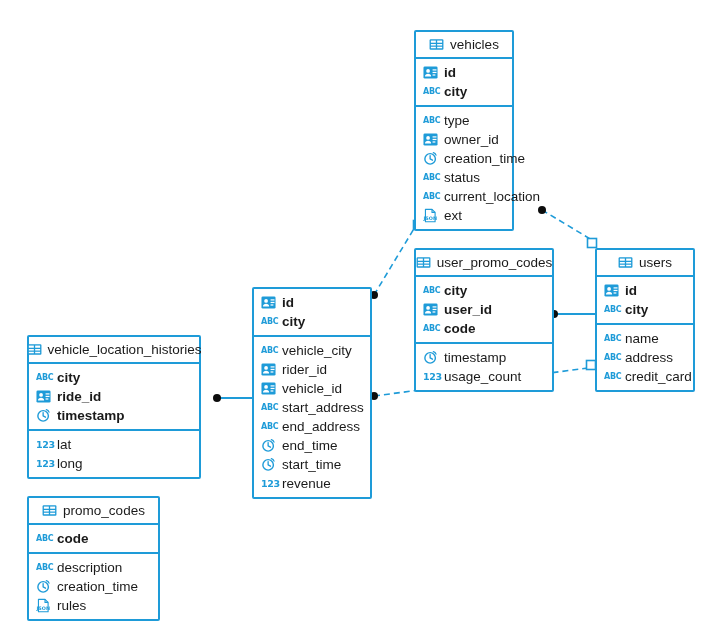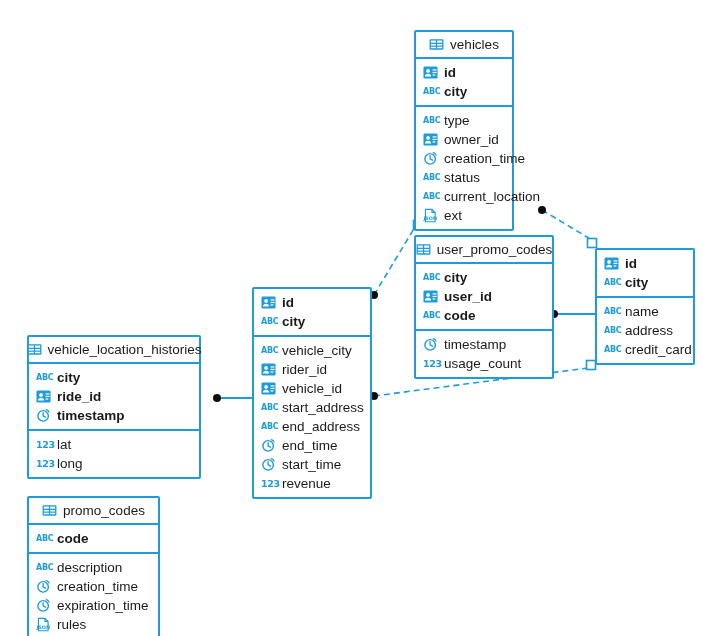--- a/index.html
+++ b/index.html
@@ -181,21 +181,21 @@
               <svg viewBox="0 0 16 16">
                 <path d="M2.6 1.4 h7.0 l3.3 3.3 v9.9 h-10.3 z" fill="#fff" stroke="#1e9bd8" stroke-width="1.2" stroke-linejoin="round"></path>
                 <path d="M9.6 1.4 v3.3 h3.3" fill="none" stroke="#1e9bd8" stroke-width="1.2" stroke-linejoin="round"></path>
                 <text x="7.8" y="12.6" font-size="5.2" font-family="DejaVu Sans, sans-serif" font-weight="bold" fill="#1e9bd8" text-anchor="middle">JSON</text>
               </svg>
             </span>
             <span>ext</span>
           </div>
         </div>
       </div>
-      <div class="table" style="left: 414px; top: 235px; width: 140px;">
+      <div class="table" style="left: 414px; top: 248px; width: 140px;">
         <div class="t-header">
           <span class="ic">
             <svg viewBox="0 0 16 16">
               <rect x="0.6" y="2.4" width="14.8" height="11.2" rx="1.2" fill="#1e9bd8"></rect>
               <rect x="2.0" y="3.8" width="5.3" height="2.3" fill="#fff"></rect>
               <rect x="8.7" y="3.8" width="5.3" height="2.3" fill="#fff"></rect>
               <rect x="2.0" y="7.5" width="5.3" height="1.6" fill="#fff"></rect>
               <rect x="8.7" y="7.5" width="5.3" height="1.6" fill="#fff"></rect>
               <rect x="2.0" y="10.4" width="5.3" height="1.6" fill="#fff"></rect>
               <rect x="8.7" y="10.4" width="5.3" height="1.6" fill="#fff"></rect>
@@ -237,20 +237,34 @@
             </span>
             <span>timestamp</span>
           </div>
           <div class="row">
             <span class="ic ic-num">123</span>
             <span>usage_count</span>
           </div>
         </div>
       </div>
       <div class="table" style="left: 595px; top: 248px; width: 100px;">
+        <div class="t-header">
+          <span class="ic">
+            <svg viewBox="0 0 16 16">
+              <rect x="0.6" y="2.4" width="14.8" height="11.2" rx="1.2" fill="#1e9bd8"></rect>
+              <rect x="2.0" y="3.8" width="5.3" height="2.3" fill="#fff"></rect>
+              <rect x="8.7" y="3.8" width="5.3" height="2.3" fill="#fff"></rect>
+              <rect x="2.0" y="7.5" width="5.3" height="1.6" fill="#fff"></rect>
+              <rect x="8.7" y="7.5" width="5.3" height="1.6" fill="#fff"></rect>
+              <rect x="2.0" y="10.4" width="5.3" height="1.6" fill="#fff"></rect>
+              <rect x="8.7" y="10.4" width="5.3" height="1.6" fill="#fff"></rect>
+            </svg>
+          </span>
+          <span>users</span>
+        </div>
         <div class="t-section pk">
           <div class="row key">
             <span class="ic">
               <svg viewBox="0 0 16 16">
                 <rect x="0.5" y="1.5" width="15" height="13" rx="1.5" fill="#1e9bd8"></rect>
                 <circle cx="5.4" cy="6.3" r="2.0" fill="#fff"></circle>
                 <path d="M2.1 12.2c0-1.9 1.5-3.0 3.3-3.0s3.3 1.1 3.3 3.0z" fill="#fff"></path>
                 <rect x="10.2" y="4.6" width="4.2" height="1.3" fill="#fff"></rect>
                 <rect x="10.2" y="7.3" width="4.2" height="1.3" fill="#fff"></rect>
                 <rect x="10.2" y="10.0" width="3.0" height="1.3" fill="#fff"></rect>
@@ -450,30 +464,20 @@
                 <circle cx="7.6" cy="8.4" r="5.6" fill="#fff" stroke="#1e9bd8" stroke-width="1.5"></circle>
                 <path d="M7.6 4.9 L7.6 8.4 L10.1 9.8" fill="none" stroke="#1e9bd8" stroke-width="1.4" stroke-linecap="round" stroke-linejoin="round"></path>
                 <path d="M11.0 1.7 q2.3 0.5 2.9 2.7" fill="none" stroke="#1e9bd8" stroke-width="1.3" stroke-linecap="round"></path>
               </svg>
             </span>
             <span>creation_time</span>
           </div>
           <div class="row">
             <span class="ic">
               <svg viewBox="0 0 16 16">
-                <circle cx="7.6" cy="8.4" r="5.6" fill="#fff" stroke="#1e9bd8" stroke-width="1.5"></circle>
-                <path d="M7.6 4.9 L7.6 8.4 L10.1 9.8" fill="none" stroke="#1e9bd8" stroke-width="1.4" stroke-linecap="round" stroke-linejoin="round"></path>
-                <path d="M11.0 1.7 q2.3 0.5 2.9 2.7" fill="none" stroke="#1e9bd8" stroke-width="1.3" stroke-linecap="round"></path>
-              </svg>
-            </span>
-            <span>expiration_time</span>
-          </div>
-          <div class="row">
-            <span class="ic">
-              <svg viewBox="0 0 16 16">
                 <path d="M2.6 1.4 h7.0 l3.3 3.3 v9.9 h-10.3 z" fill="#fff" stroke="#1e9bd8" stroke-width="1.2" stroke-linejoin="round"></path>
                 <path d="M9.6 1.4 v3.3 h3.3" fill="none" stroke="#1e9bd8" stroke-width="1.2" stroke-linejoin="round"></path>
                 <text x="7.8" y="12.6" font-size="5.2" font-family="DejaVu Sans, sans-serif" font-weight="bold" fill="#1e9bd8" text-anchor="middle">JSON</text>
               </svg>
             </span>
             <span>rules</span>
           </div>
         </div>
       </div>
     </div>

